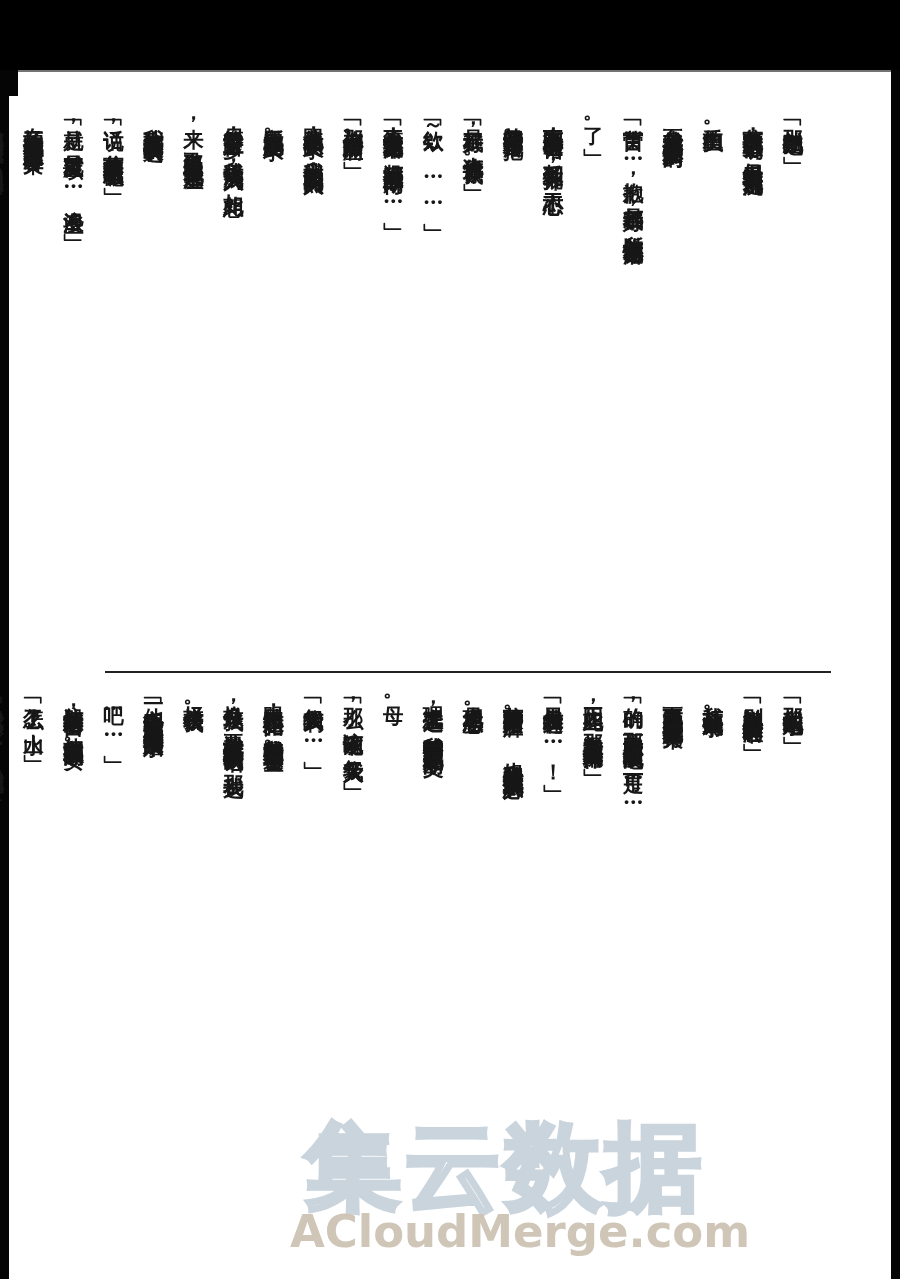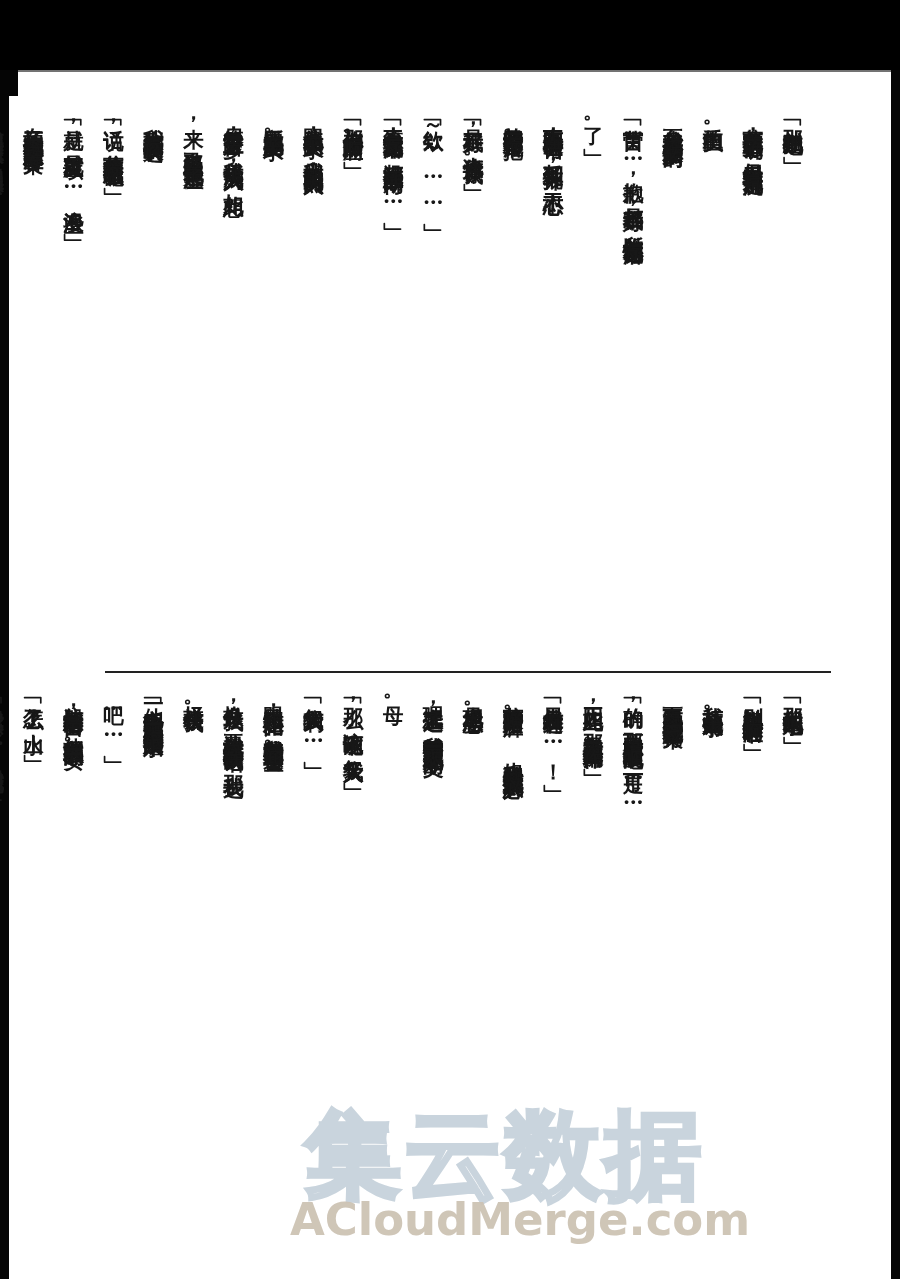--- a/index.html
+++ b/index.html
@@ -111,21 +111,21 @@
     top: 671px;
     width: 726px;
     height: 0;
     border-top: 2px solid #222222;
   }
 
   
   .watermark {
     position: absolute;
     left: 0;
-    bottom: 16px;
+    bottom: 4px;
     width: 900px;
     height: 170px;
     pointer-events: none;
     user-select: none;
   }
   .wm-cn {
     position: absolute;
     left: 505px;
     top: 14px;
     font-family: "DejaVu Sans", "Liberation Sans", sans-serif;

